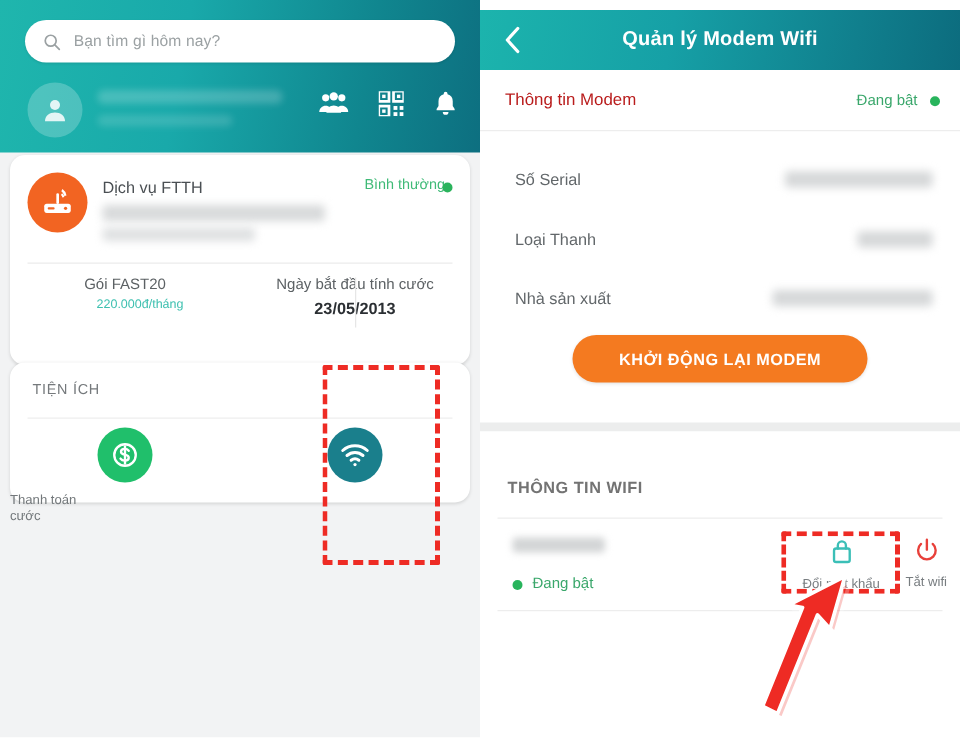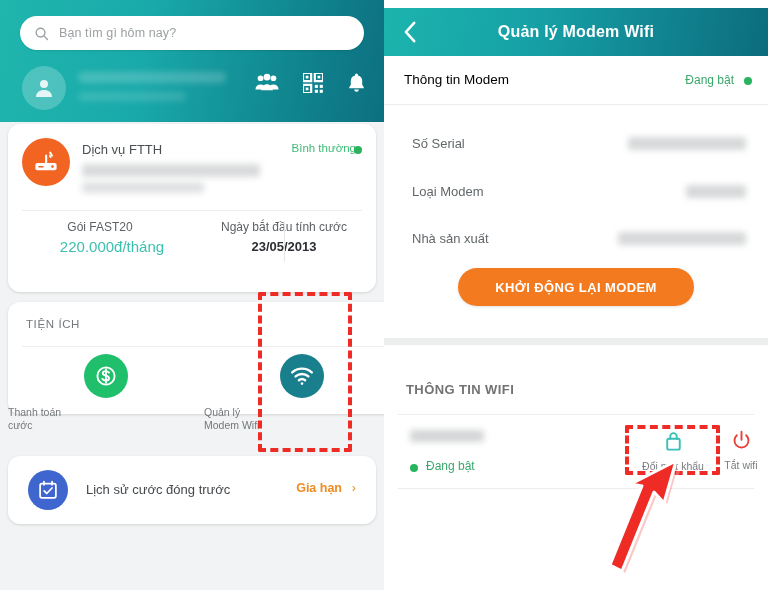--- a/index.html
+++ b/index.html
@@ -61,29 +61,29 @@
     background:#dfe1e2;filter:blur(3.2px);}
   .svc-status{position:absolute;right:20px;top:18px;font-size:11.5px;color:#3fba77;}
   .svc-dot{position:absolute;right:14px;top:22px;width:8px;height:8px;border-radius:50%;background:#2ab35c;}
 
   .svc-sep{position:absolute;left:14px;right:14px;top:86px;height:1px;background:#ececec;}
 
   .plan{position:absolute;left:0;right:0;top:92px;height:74px;display:flex;}
   .plan-col{flex:1;text-align:center;position:relative;}
   .plan-divider{position:absolute;left:50%;top:6px;width:1px;height:40px;background:#e6e6e6;}
   .plan-name{font-size:12px;color:#5c6164;margin-top:4px;}
-  .plan-price{font-size:15px;color:#3ec0b0;margin-top:4px;margin-left:24px;}
+  .plan-price{font-size:10px;color:#3ec0b0;margin-top:4px;margin-left:24px;}
   .plan-btn{
     display:inline-block;margin-top:7px;padding:3px 13px;border:1px solid #d9a24c;
     border-radius:12px;color:#d2902f;font-size:11px;
   }
   .bill-label{font-size:12px;color:#5c6164;margin-top:4px;}
   .bill-date{font-size:13px;color:#2b2f33;font-weight:bold;margin-top:5px;}
 
-  .card-util{top:302px;height:112px;padding-left:24px;}
+  .card-util{top:290px;height:112px;}
   .util-title{position:absolute;left:18px;top:16px;font-size:11.5px;color:#75797c;letter-spacing:.6px;}
   .util-sep{position:absolute;left:14px;right:14px;top:44px;height:1px;background:#eeeeee;}
   .util-grid{position:absolute;left:0;right:0;top:52px;display:flex;}
   .util-item{flex:1;}
   .util-circle{width:44px;height:44px;border-radius:50%;margin:0 auto;display:flex;align-items:center;justify-content:center;}
   .util-label{margin-top:8px;font-size:10.5px;color:#73787b;line-height:13px;}
 
   .card-hist{top:456px;height:68px;}
   .hist-ico{position:absolute;left:20px;top:14px;width:40px;height:40px;border-radius:50%;
     background:#3f66cf;display:flex;align-items:center;justify-content:center;}
@@ -103,21 +103,21 @@
     display:flex;align-items:center;
   }
   .back-chev{position:absolute;left:18px;top:12px;display:flex;align-items:center;}
   .r-title{
     width:100%;text-align:center;color:#fff;font-size:16px;font-weight:bold;letter-spacing:.2px;
   }
   .modeminfo-row{
     position:absolute;left:0;top:56px;width:384px;height:48px;background:#fff;
     border-bottom:1px solid #ededed;
   }
-  .mi-title{position:absolute;left:20px;top:16px;font-size:13.5px;color:#000000;}
+  .mi-title{position:absolute;left:20px;top:16px;font-size:13.5px;color:#b91c1c;}
   .mi-status{position:absolute;right:34px;top:17px;font-size:12px;color:#3aa76b;}
   .mi-dot{position:absolute;right:16px;top:21px;width:8px;height:8px;border-radius:50%;background:#28b45c;}
 
   .field{position:absolute;left:0;width:384px;height:28px;}
   .field-label{position:absolute;left:28px;top:0;font-size:13px;color:#62676a;}
   .field-blur{position:absolute;height:13px;border-radius:3px;background:#d6d8d9;filter:blur(3.4px);}
 
   .restart-btn{
     position:absolute;left:74px;top:268px;width:236px;height:38px;border-radius:19px;
     background:#f47a20;color:#fff;font-size:13px;font-weight:bold;letter-spacing:.4px;
@@ -257,42 +257,25 @@
 
       <div class="util-item">
         <div class="util-circle" style="background:#1a7f8c">
           <svg width="26" height="22" viewBox="0 0 26 22" fill="none" stroke="#fff" stroke-width="2.4" stroke-linecap="round">
             <path d="M3.2 7.4a14.6 14.6 0 0119.6 0"></path>
             <path d="M6.6 11.4a9.7 9.7 0 0112.8 0"></path>
             <path d="M9.9 15.2a5 5 0 016.2 0"></path>
             <circle cx="13" cy="18.6" r="1.3" fill="#fff" stroke="none"></circle>
           </svg>
         </div>
-        <div class="util-label">
-          <span>Quản lý</span><br>
-          <span>Modem Wifi</span>
-        </div>
       </div>
 
     </div>
   </div>
 
-  <div class="card card-hist">
-    <div class="hist-ico">
-      <svg width="22" height="22" viewBox="0 0 24 24" fill="none" stroke="#fff" stroke-width="1.9">
-        <rect x="3.4" y="5" width="17.2" height="15.6" rx="2"></rect>
-        <line x1="7.6" y1="2.8" x2="7.6" y2="6.4" stroke-linecap="round"></line>
-        <line x1="16.4" y1="2.8" x2="16.4" y2="6.4" stroke-linecap="round"></line>
-        <polyline points="7.8,13 10.6,15.8 16.4,9.8" stroke-linecap="round" stroke-linejoin="round"></polyline>
-      </svg>
-    </div>
-    <div class="hist-label">Lịch sử cước đóng trước</div>
-    <div class="hist-action">Gia hạn</div>
-    <div class="hist-chev">›</div>
-  </div>
 
   <div class="dash-left"></div>
 </div>
 
 <div class="screen right">
 
   <div class="r-header">
     <span class="back-chev">
       <svg width="17" height="24" viewBox="0 0 18 26" fill="none" stroke="#fff" stroke-width="2.8" stroke-linecap="round" stroke-linejoin="round">
         <polyline points="13,3 4,13 13,23"></polyline>
@@ -306,21 +289,21 @@
     <div class="mi-status">Đang bật</div>
     <div class="mi-dot"></div>
   </div>
 
   <div class="field" style="top:136px;">
     <div class="field-label">Số Serial</div>
     <div class="field-blur" style="right:22px;top:1px;width:118px;"></div>
   </div>
 
   <div class="field" style="top:184px;">
-    <div class="field-label">Loại Modem</div>
+    <div class="field-label">Loại Thanh</div>
     <div class="field-blur" style="right:22px;top:1px;width:60px;"></div>
   </div>
 
   <div class="field" style="top:231px;">
     <div class="field-label">Nhà sản xuất</div>
     <div class="field-blur" style="right:22px;top:1px;width:128px;"></div>
   </div>
 
   <div class="restart-btn">KHỞI ĐỘNG LẠI MODEM</div>
 

